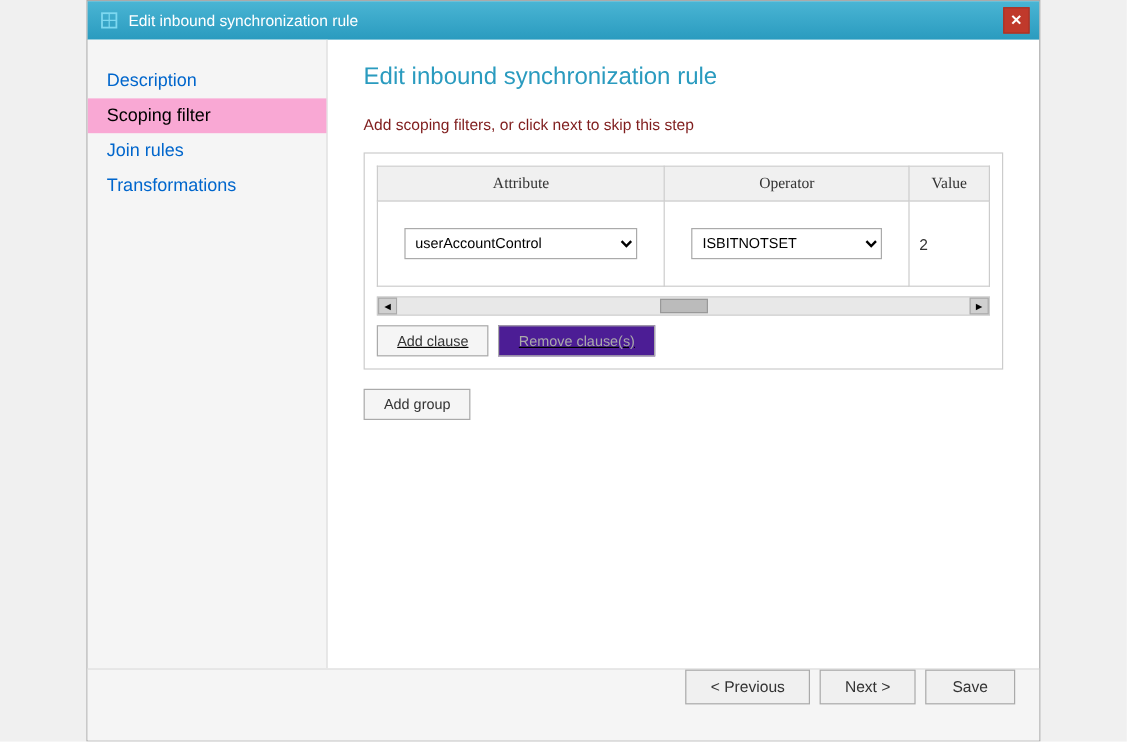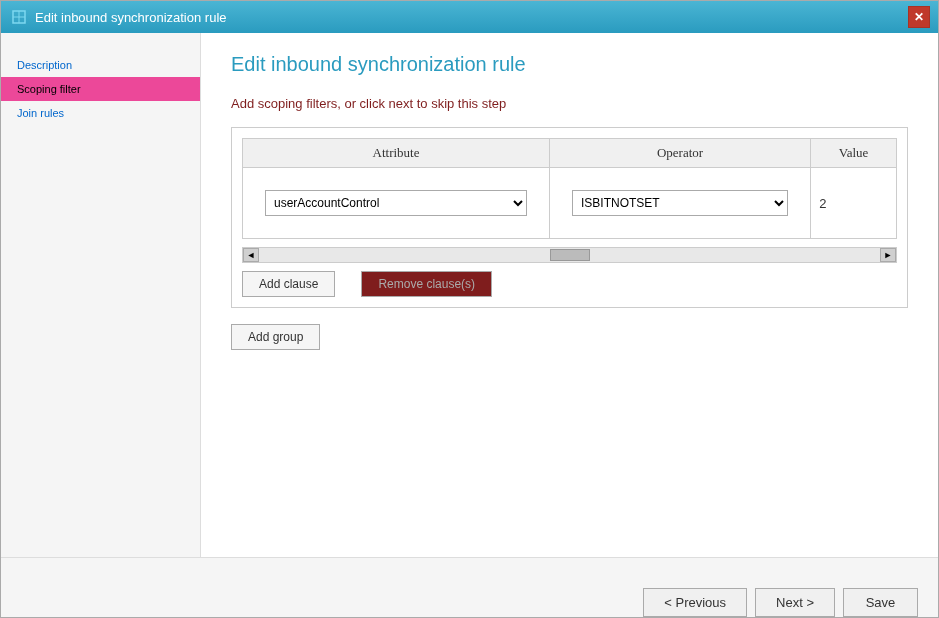--- a/index.html
+++ b/index.html
@@ -8,21 +8,21 @@
       font-size: 13px;
       background: #f0f0f0;
       display: flex;
       justify-content: center;
       align-items: center;
       width: 939px;
       height: 618px;
       overflow: hidden;
     }
     .window {
-      width: 939px;
+      width: 795px;
       height: 618px;
       background: #fff;
       border: 1px solid #aaa;
       display: flex;
       flex-direction: column;
     }
     .title-bar {
       background: linear-gradient(to bottom, #4ab5d4, #2a9bbf);
       height: 32px;
       display: flex;
@@ -67,24 +67,24 @@
       width: 200px;
       background: #f5f5f5;
       border-right: 1px solid #ddd;
       padding: 20px 0;
       flex-shrink: 0;
     }
     .sidebar-item {
       padding: 6px 16px;
       cursor: pointer;
       color: #0066cc;
-      font-size: 11px;
+      font-size: 15px;
     }
     .sidebar-item.active {
-      background: #ec4899;
+      background: #f9a8d4;
       color: #000;
       font-weight: normal;
     }
     .main-content {
       flex: 1;
       padding: 20px 30px;
       display: flex;
       flex-direction: column;
       overflow: hidden;
     }
@@ -164,46 +164,47 @@
       justify-content: center;
     }
     .scrollbar-thumb {
       width: 40px;
       height: 12px;
       background: #bbb;
       border: 1px solid #999;
     }
     .clause-buttons {
       display: flex;
-      gap: 26px;
+      gap: 8px;
+      text-decoration: underline;
     }
     .btn {
       padding: 5px 16px;
       border: 1px solid #aaa;
       background: #f5f5f5;
       font-size: 12px;
       cursor: pointer;
       color: #333;
     }
     .btn:disabled, .btn.disabled {
       color: #aaa;
-      background: #7f1d1d;
+      background: #4c1d95;
       cursor: default;
     }
     .group-buttons {
       display: flex;
       gap: 24px;
       margin-top: 0;
     }
     .footer {
       height: 60px;
       background: #f5f5f5;
       border-top: 1px solid #ddd;
       display: flex;
-      align-items: flex-end;
+      align-items: flex-start;
       justify-content: flex-end;
       padding: 0 20px;
       gap: 8px;
       flex-shrink: 0;
     }
     .footer-btn {
       padding: 6px 20px;
       border: 1px solid #aaa;
       background: #f0f0f0;
       font-size: 13px;
@@ -241,20 +242,23 @@
 
     <div class="sidebar">
       <div class="sidebar-item">
         <span>Description</span>
       </div>
       <div class="sidebar-item active">
         <span>Scoping filter</span>
       </div>
       <div class="sidebar-item">
         <span>Join rules</span>
+      </div>
+      <div class="sidebar-item">
+        <span>Transformations</span>
       </div>
     </div>
 
     <div class="main-content">
       <div class="page-title">Edit inbound synchronization rule</div>
       <div class="instruction-text">Add scoping filters, or click next to skip this step</div>
 
       <div class="filter-container">
 
         <table class="filter-table">

